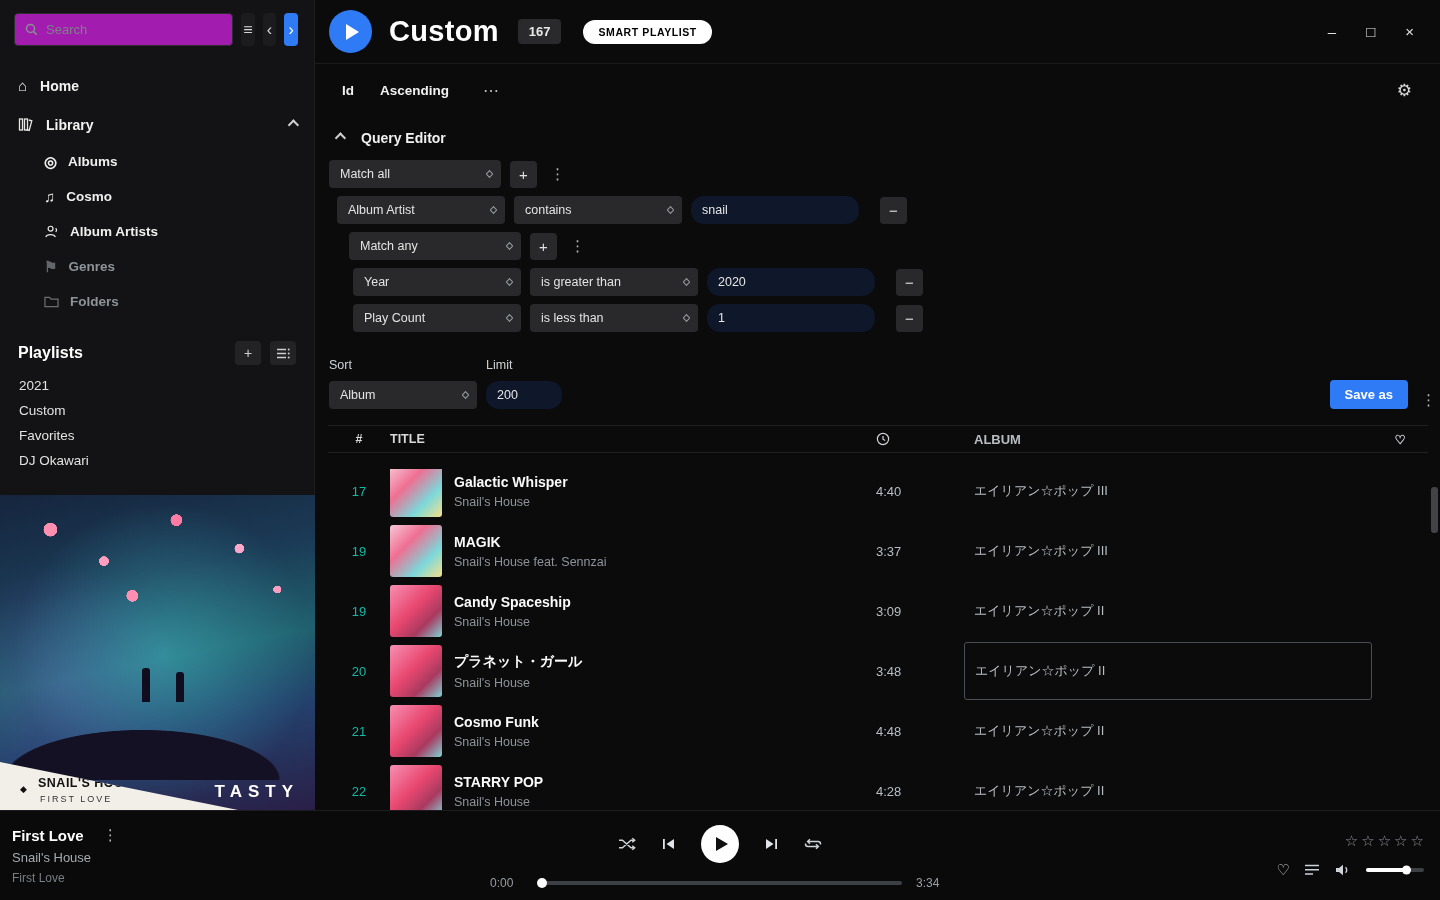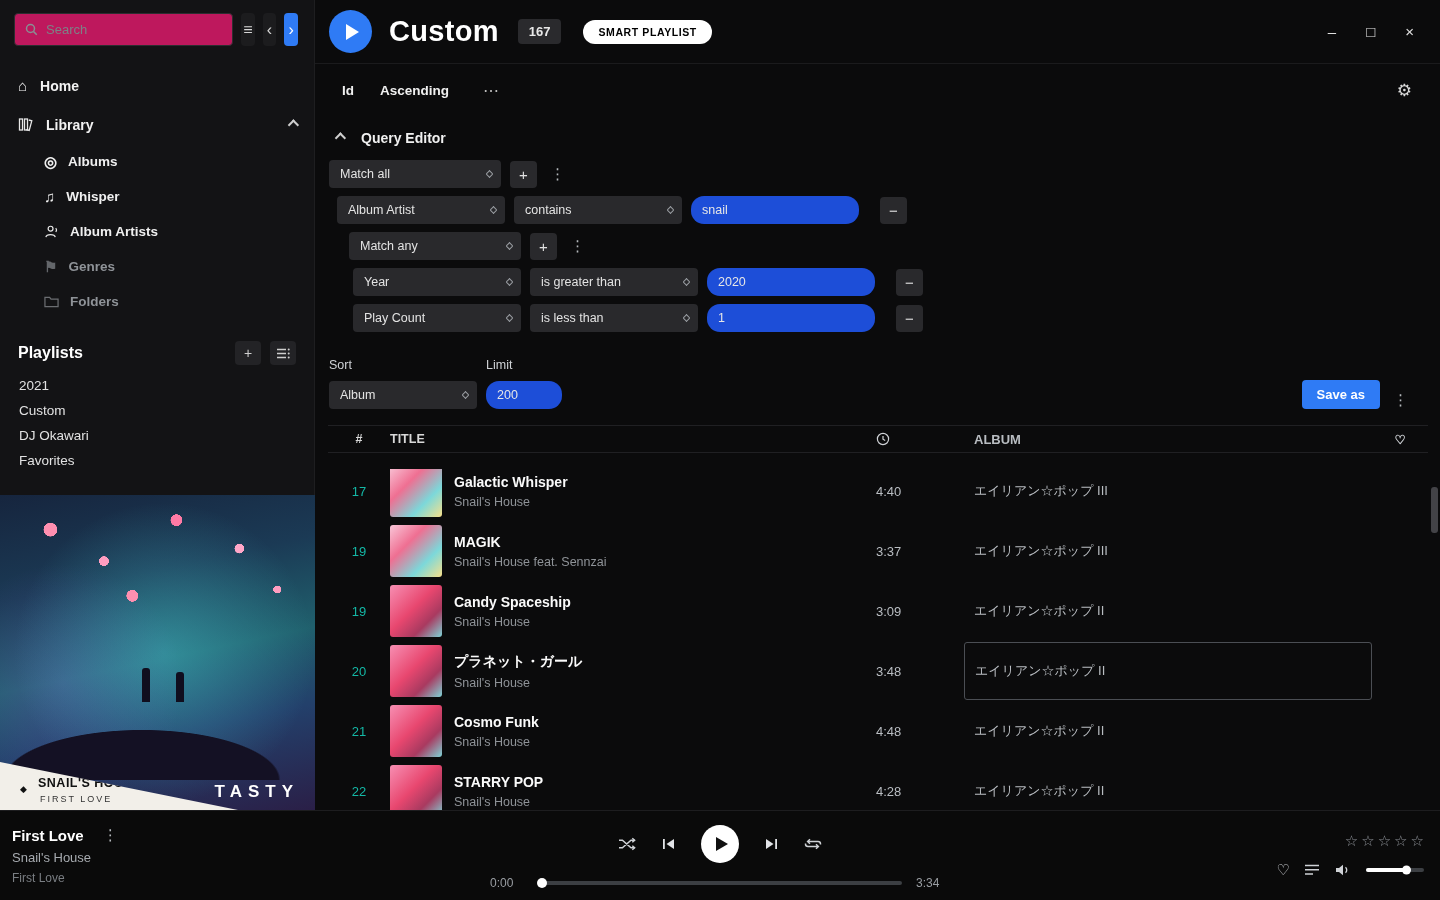--- a/index.html
+++ b/index.html
@@ -4,21 +4,21 @@
 <style>
   * { margin:0; padding:0; box-sizing:border-box; }
   html,body { width:1440px; height:900px; overflow:hidden; }
   body { background:#0b0b0c; color:#e8e8e8; font-family:"Liberation Sans", sans-serif; font-size:14px; }
 
   .app { display:flex; height:810px; }
 
   
   .sidebar { width:315px; background:#131315; border-right:1px solid #1e1e20; display:flex; flex-direction:column; }
   .sidebar-top { display:flex; gap:8px; padding:13px 16px 12px 14px; }
-  .search-box { flex:1; display:flex; align-items:center; gap:8px; background:#be185d; border:1px solid #2d2d30; border-radius:4px; height:33px; padding:0 10px; color:#8a8e93; }
+  .search-box { flex:1; display:flex; align-items:center; gap:8px; background:#a21caf; border:1px solid #2d2d30; border-radius:4px; height:33px; padding:0 10px; color:#8a8e93; }
   .search-box input { flex:1; background:transparent; border:none; outline:none; color:#d5d5d5; font-family:inherit; font-size:13px; }
   .search-box input::placeholder { color:#7d8186; }
   .icon-btn { width:35px; height:33px; background:#1c1c1e; border:none; border-radius:4px; color:#d7d7d7; font-size:16px; display:flex; align-items:center; justify-content:center; cursor:pointer; }
   .icon-btn.accent { background:#2f7bf5; color:#fff; }
 
   .nav { padding-top:8px; }
   .nav-item { display:flex; align-items:center; gap:13px; height:39px; padding:0 18px; font-weight:700; font-size:14px; color:#f2f2f2; cursor:pointer; }
   .nav-item .grow { flex:1; }
   .sub-item { display:flex; align-items:center; gap:11px; height:35px; padding-left:44px; font-weight:700; font-size:13.5px; color:#efefef; cursor:pointer; }
   .sub-item.muted { color:#8f9398; }
@@ -77,27 +77,27 @@
   .chev { display:inline-block; width:8px; height:8px; border-left:2px solid #cfcfcf; border-bottom:2px solid #cfcfcf; }
   .chev.up { transform:rotate(135deg) translate(-1px,-1px); }
   .qe-row { display:flex; align-items:center; gap:9px; margin-top:8px; }
   .ind1 { margin-left:8px; } .ind2 { margin-left:20px; } .ind3 { margin-left:24px; }
   .sel { display:flex; align-items:center; justify-content:space-between; background:#29292c; border-radius:4px; height:28px; padding:0 9px 0 11px; font-size:12.5px; color:#e3e3e3; cursor:pointer; }
   .w172{width:172px;} .w168{width:168px;} .w148{width:148px;} .w124{width:124px;}
   .caret { display:flex; flex-direction:column; align-items:center; }
   .cv { display:block; width:5px; height:5px; border-left:1.4px solid #9a9ea3; border-bottom:1.4px solid #9a9ea3; }
   .cv.u { transform:rotate(135deg); margin-bottom:-2px; }
   .cv.d { transform:rotate(-45deg); margin-top:-2px; }
-  .txt { background:#1d4ed8; border:none; border-radius:13px; height:28px; width:168px; padding:0 11px; color:#e6e6e6; font-size:12.5px; font-family:inherit; outline:none; }
+  .txt { background:#0f172a; border:none; border-radius:13px; height:28px; width:168px; padding:0 11px; color:#e6e6e6; font-size:12.5px; font-family:inherit; outline:none; }
   .txt.w76 { width:76px; }
   .sq-btn { width:27px; height:27px; background:#29292c; border:none; border-radius:4px; color:#e0e0e0; font-size:15px; display:flex; align-items:center; justify-content:center; cursor:pointer; }
   .kebab { color:#b4b8bc; font-size:15px; padding:0 4px; cursor:pointer; }
   .minus-gap { margin-left:12px; }
 
-  .sol-row { display:flex; align-items:flex-end; gap:9px; margin-top:26px; padding-right:28px; }
+  .sol-row { display:flex; align-items:flex-end; gap:9px; margin-top:26px; }
   .stack { display:flex; flex-direction:column; gap:9px; }
   .stack label { font-size:12.5px; color:#cfd2d6; }
   .save-btn { margin-left:auto; background:#2f7bf5; border:none; border-radius:4px; color:#fff; font-weight:700; font-size:13px; height:29px; padding:0 15px; cursor:pointer; font-family:inherit; }
 
   
   .tbl { margin:16px 0 0 13px; width:1100px; }
   .tbl-head { display:flex; align-items:center; height:28px; border-top:1px solid #202023; border-bottom:1px solid #202023; color:#d8d8d8; font-size:12.5px; font-weight:700; }
   .col-idx { width:62px; text-align:center; flex:0 0 auto; }
   .col-title { flex:1; display:flex; align-items:center; gap:12px; }
   .col-dur { width:76px; text-align:left; flex:0 0 auto; color:#b9bdc2; font-size:13px; }
@@ -187,21 +187,21 @@
         <span class="grow"></span>
         <span class="chev up"></span>
       </div>
 
       <div class="sub-item">
         <span class="glyph">◎</span>
         <span>Albums</span>
       </div>
       <div class="sub-item">
         <span class="glyph">♫</span>
-        <span>Whisper</span>
+        <span>Cosmo</span>
       </div>
       <div class="sub-item">
         <svg width="15" height="15" viewBox="0 0 16 16">
             <circle cx="7" cy="5" r="2.6" fill="none" stroke="#e8e8e8" stroke-width="1.3"></circle>
             <path d="M2 14c.6-3.6 9.4-3.6 10 0" fill="none" stroke="#e8e8e8" stroke-width="1.3"></path>
             <path d="M12.5 4.5a3 3 0 010 4" fill="none" stroke="#e8e8e8" stroke-width="1.2"></path>
           </svg>
         <span>Album Artists</span>
       </div>
       <div class="sub-item muted">
@@ -230,24 +230,24 @@
           </svg>
       </button>
     </div>
     <div class="playlist-item">
         <span>2021</span>
       </div>
     <div class="playlist-item">
         <span>Custom</span>
       </div>
     <div class="playlist-item">
+        <span>Favorites</span>
+      </div>
+    <div class="playlist-item">
         <span>DJ Okawari</span>
-      </div>
-    <div class="playlist-item">
-        <span>Favorites</span>
       </div>
 
     <div class="album-art">
       <div class="rock"></div>
       <div class="fig f1"></div>
       <div class="fig f2"></div>
       <div class="art-band">
         <span class="diamond">◆</span>
         <span class="band-artist">SNAIL'S HOUSE</span>
         <span class="band-album">FIRST LOVE</span>

